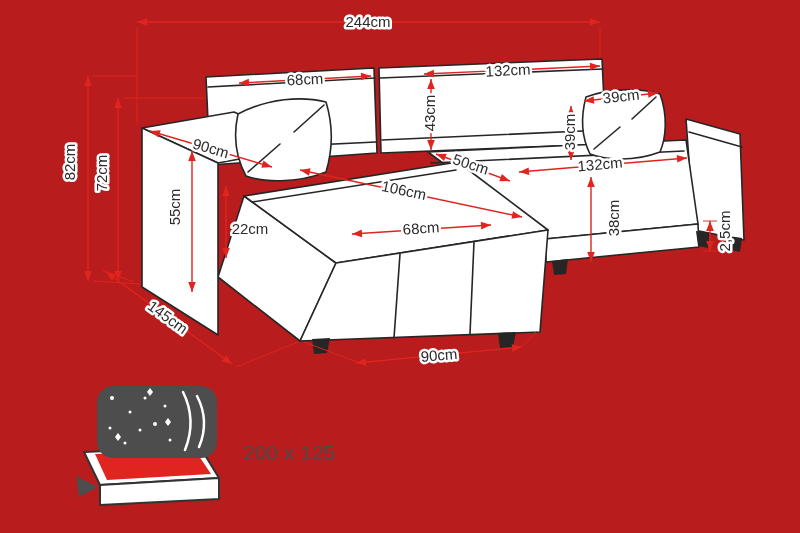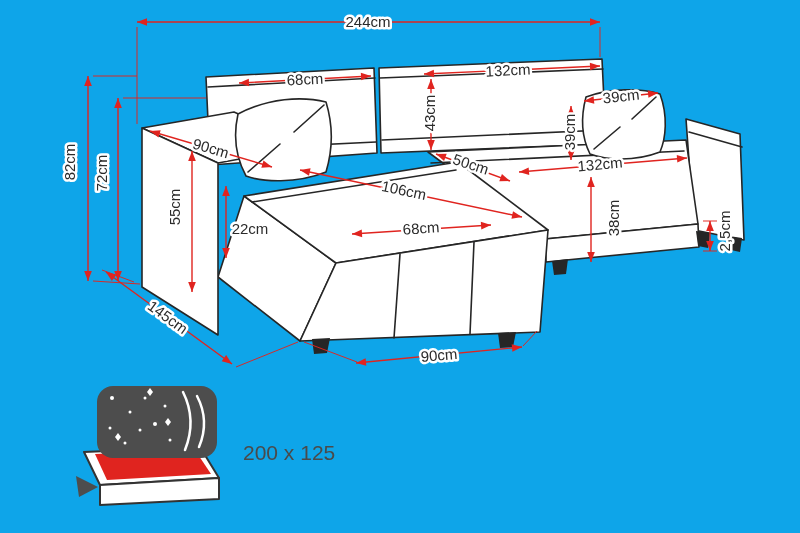--- a/index.html
+++ b/index.html
@@ -1,16 +1,16 @@
 <!DOCTYPE html>
 <html><head>
 <meta charset="utf-8">
 <style>
   html,body{margin:0;padding:0;background:#ffffff;}
-  .stage{position:relative;width:800px;height:533px;background:#0ea5e9;overflow:hidden;}
+  .stage{position:relative;width:800px;height:533px;background:#b91c1c;overflow:hidden;}
   svg{display:block;}
   .sofa path{stroke:#262626;stroke-width:1.6;fill:#ffffff;stroke-linejoin:round;stroke-linecap:round;}
   .sofa path.open{fill:none;}
   .sofa .legs path{fill:#262626;stroke:none;}
   .dims path{stroke:#e0241f;fill:none;stroke-width:1.4;}
   .dims path.ext{stroke-width:1;opacity:.95;}
   .labels text{
     font-family:"Liberation Sans",sans-serif;
     font-size:15px; fill:#2b2b2b;
     stroke:#ffffff; stroke-width:5px; paint-order:stroke; stroke-linejoin:round;

